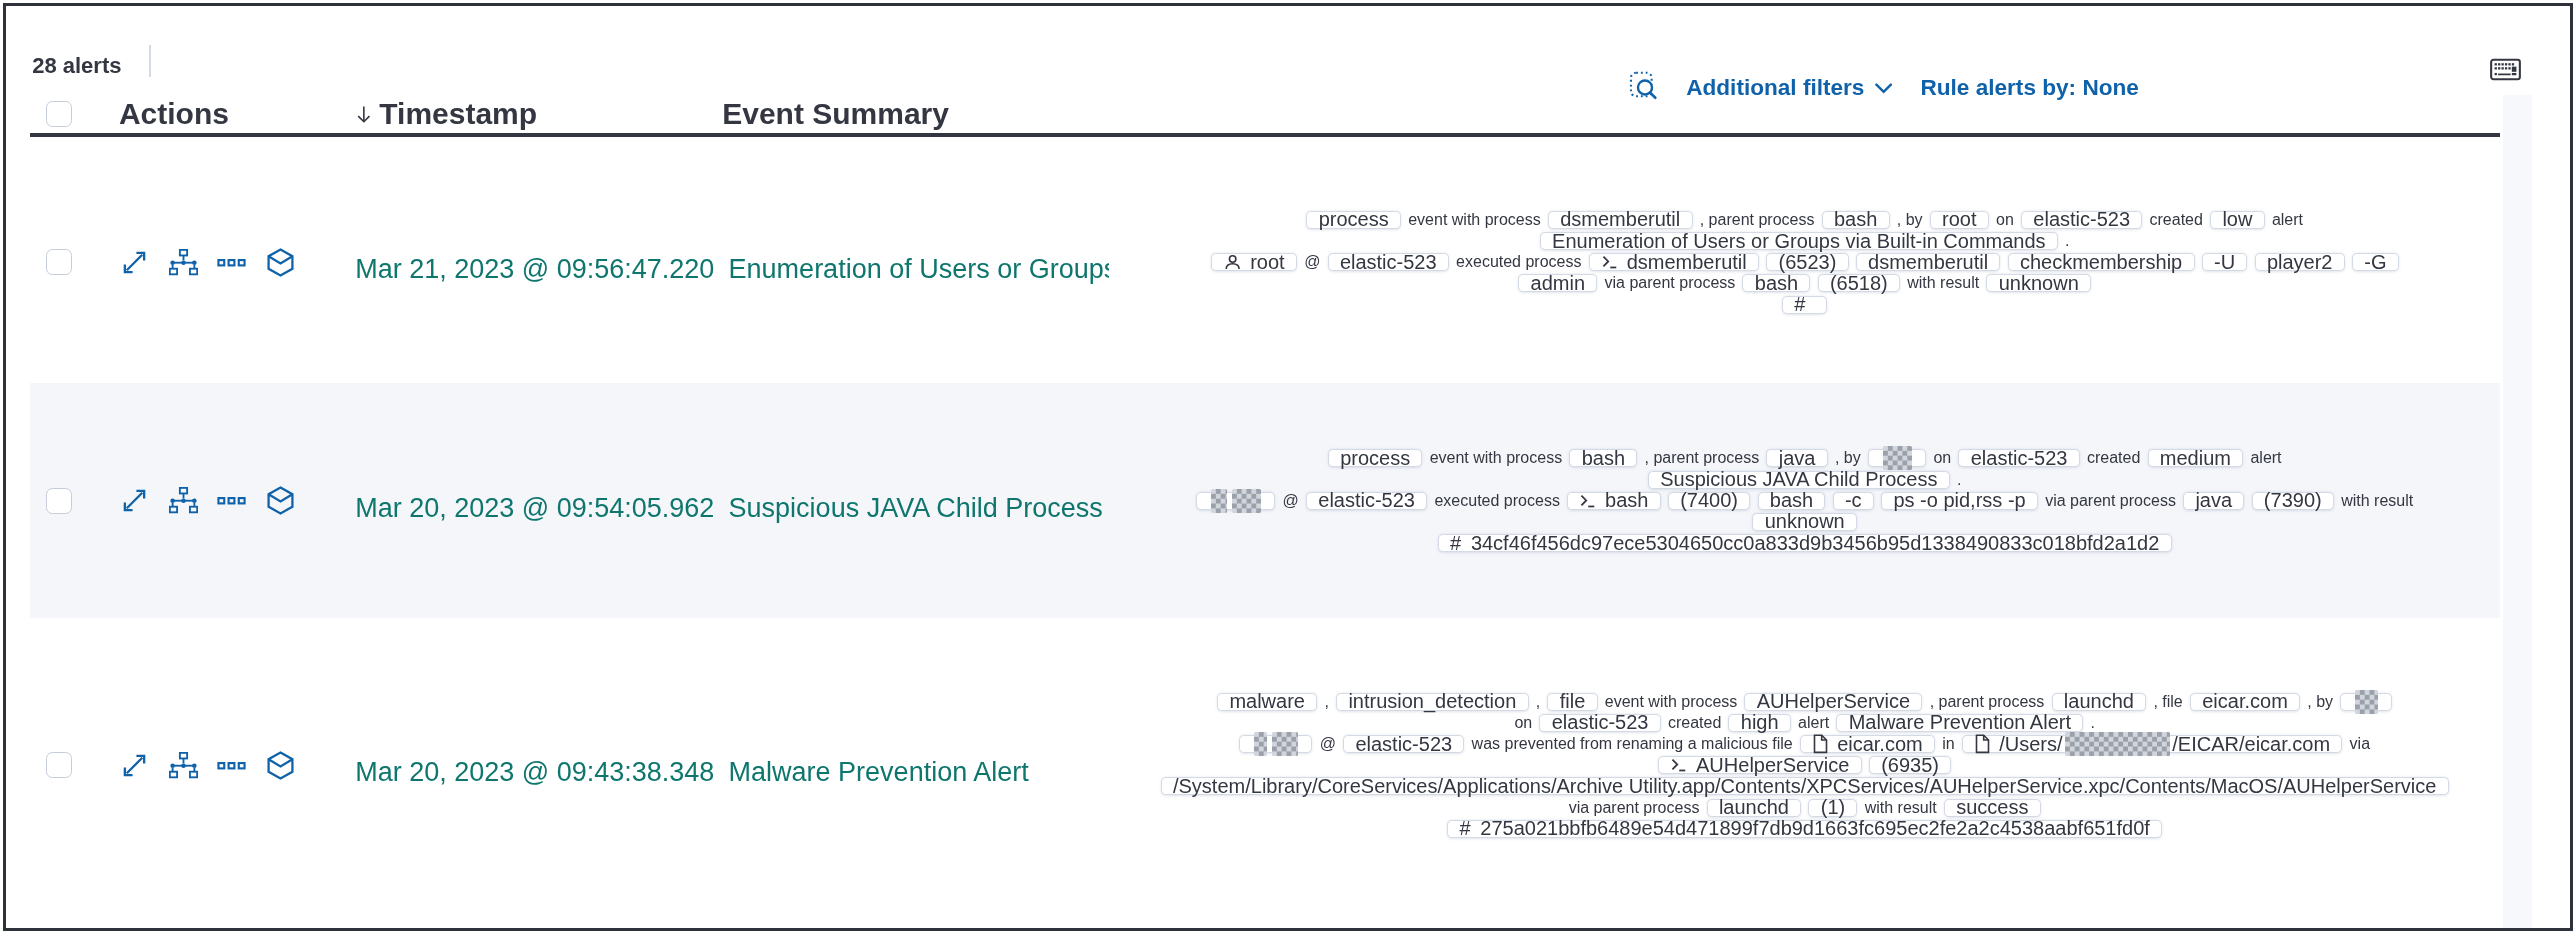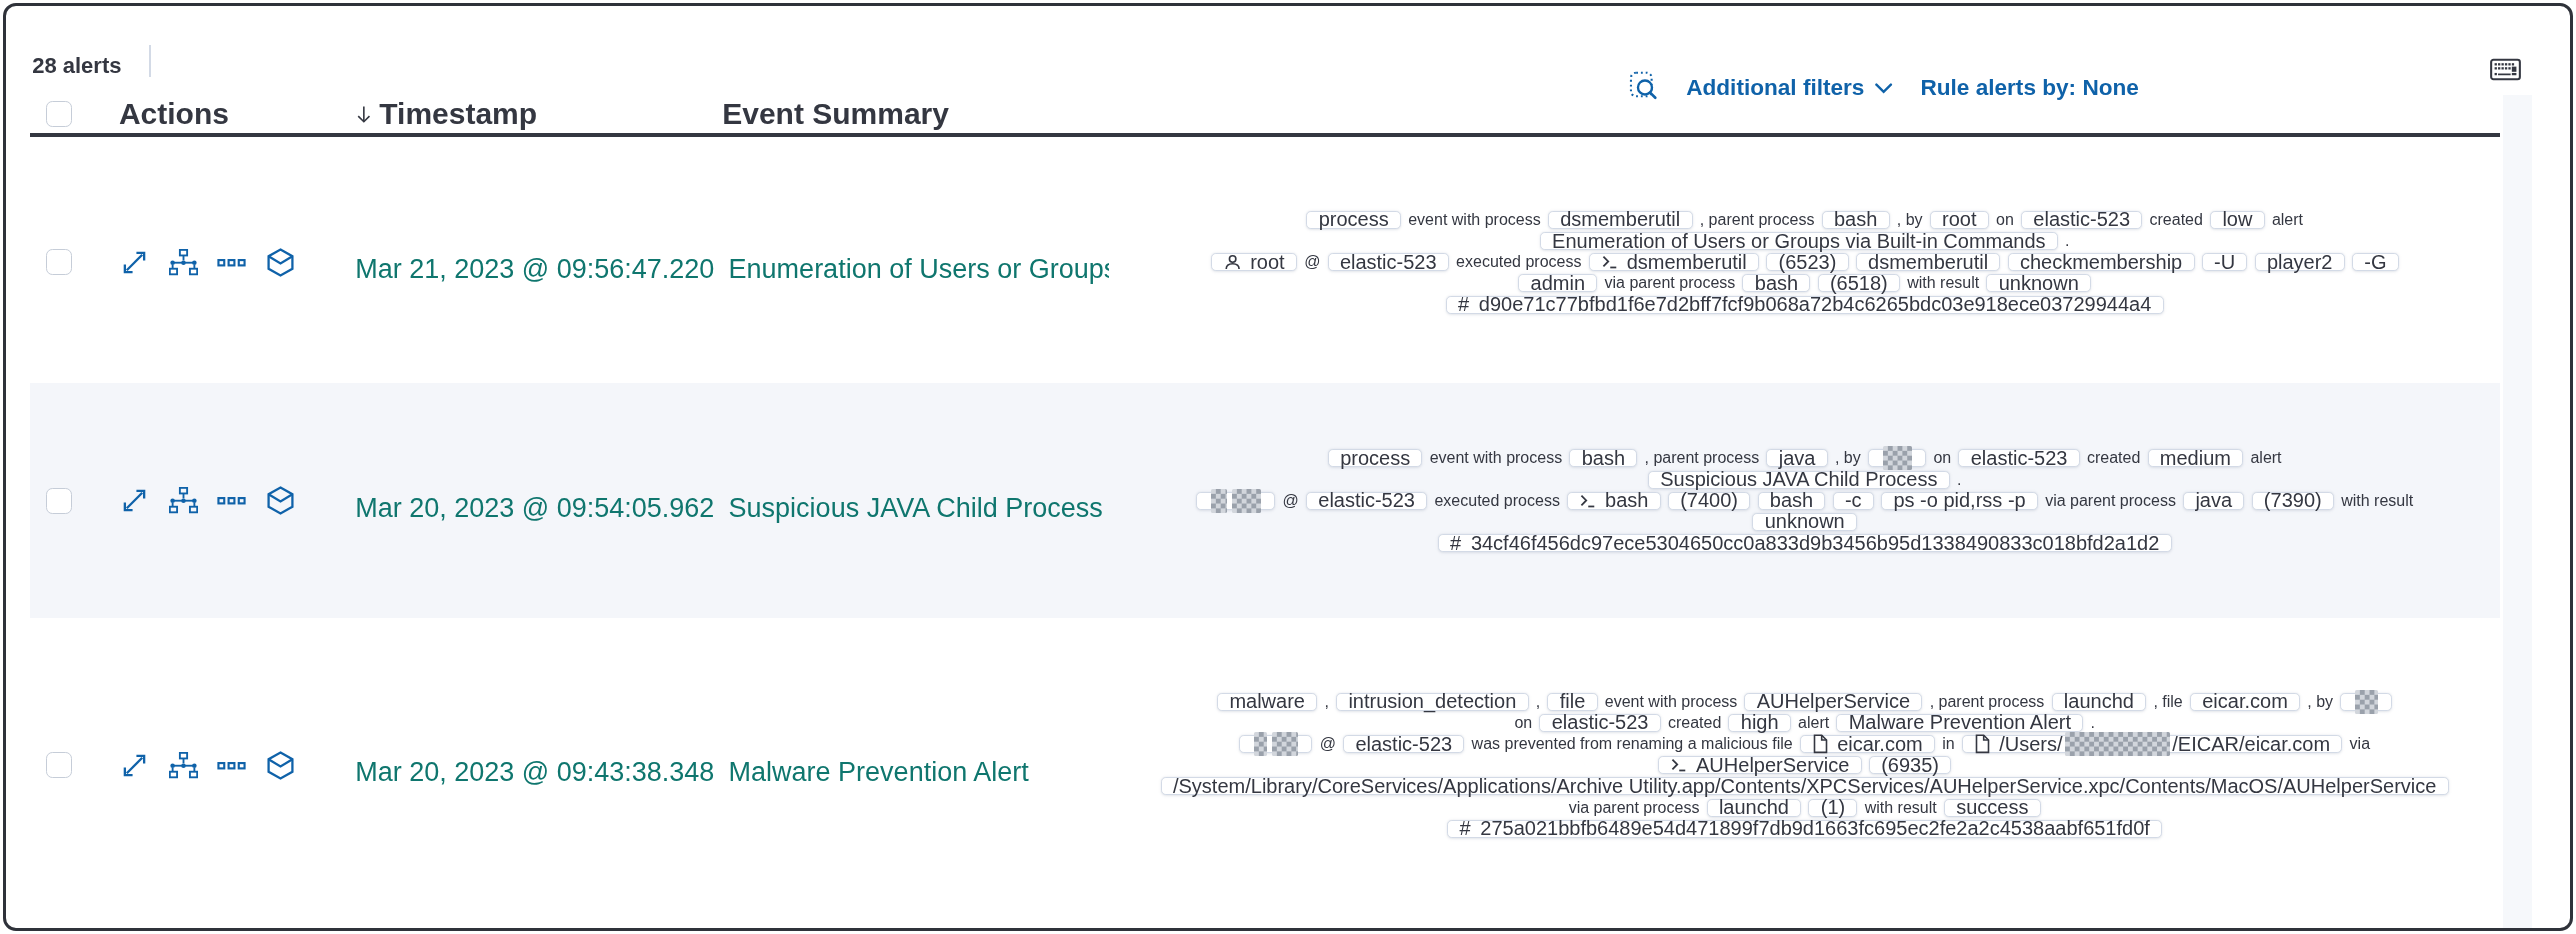--- a/index.html
+++ b/index.html
@@ -1,17 +1,17 @@
 <!DOCTYPE html>
 <html style="font-size:13px"><head>
 <meta charset="utf-8">
 <style>
   * { box-sizing: border-box; margin: 0; padding: 0; }
   html,body { width: 2576px; height: 934px; background:#fff; font-family:"Liberation Sans", sans-serif; }
-  .frame { position:relative; width:2570px; height:928px; margin:3.2px; border:3.2px solid #2f323a; border-radius:13px; background:#fff; overflow:hidden; }
+  .frame { position:relative; width:2570px; height:928px; margin:3.2px; border:3.2px solid #2f323a; border-radius:0; background:#fff; overflow:hidden; }
 
   
   .toolbar { position:absolute; top:0; left:0; right:0; height:90px; }
   .alert-count { position:absolute; left:26px; top:47px; font-size:22px; font-weight:bold; color:#343741; }
   .count-divider { position:absolute; left:143px; top:39px; width:1.6px; height:32px; background:#d3dae6; }
   .toolbar-controls { position:absolute; left:1622px; top:0; height:95px; display:flex; align-items:flex-end; gap:27px; }
   .tool-btn { display:flex; align-items:center; gap:9.7px; color:#0f62a9; font-size:22.6px; font-weight:600; cursor:pointer; white-space:nowrap; }
   .highlight-box { border:10.5px solid #e8418c; background:#fff; padding:9.7px 13px; margin:0 1.6px; }
   .kbd-wrap { position:absolute; left:2484px; top:48px; width:45px; height:32px; }
   .scroll-track { position:absolute; left:2497px; top:89px; bottom:0; width:29px; background:#f6f8fb; }
@@ -246,21 +246,20 @@
               <span>(6518)</span>
             </span>
             <span class="sum-text">with result</span>
             <span class="badge">
               <span>unknown</span>
             </span>
           </div>
           <div class="sum-line">
             <span class="badge">
               <span class="hash-glyph">#</span>
-              <span>d90e71c77bfbd1f6e7d2bff7fcf9b068a72b4c6265bdc03e918ece03729944a4</span>
             </span>
           </div>
         </div>
       </div>
       <div class="row">
         <div class="col-check">
           <div class="checkbox"></div>
         </div>
         <div class="col-actions actions-cell">
           <span class="icon-btn">

